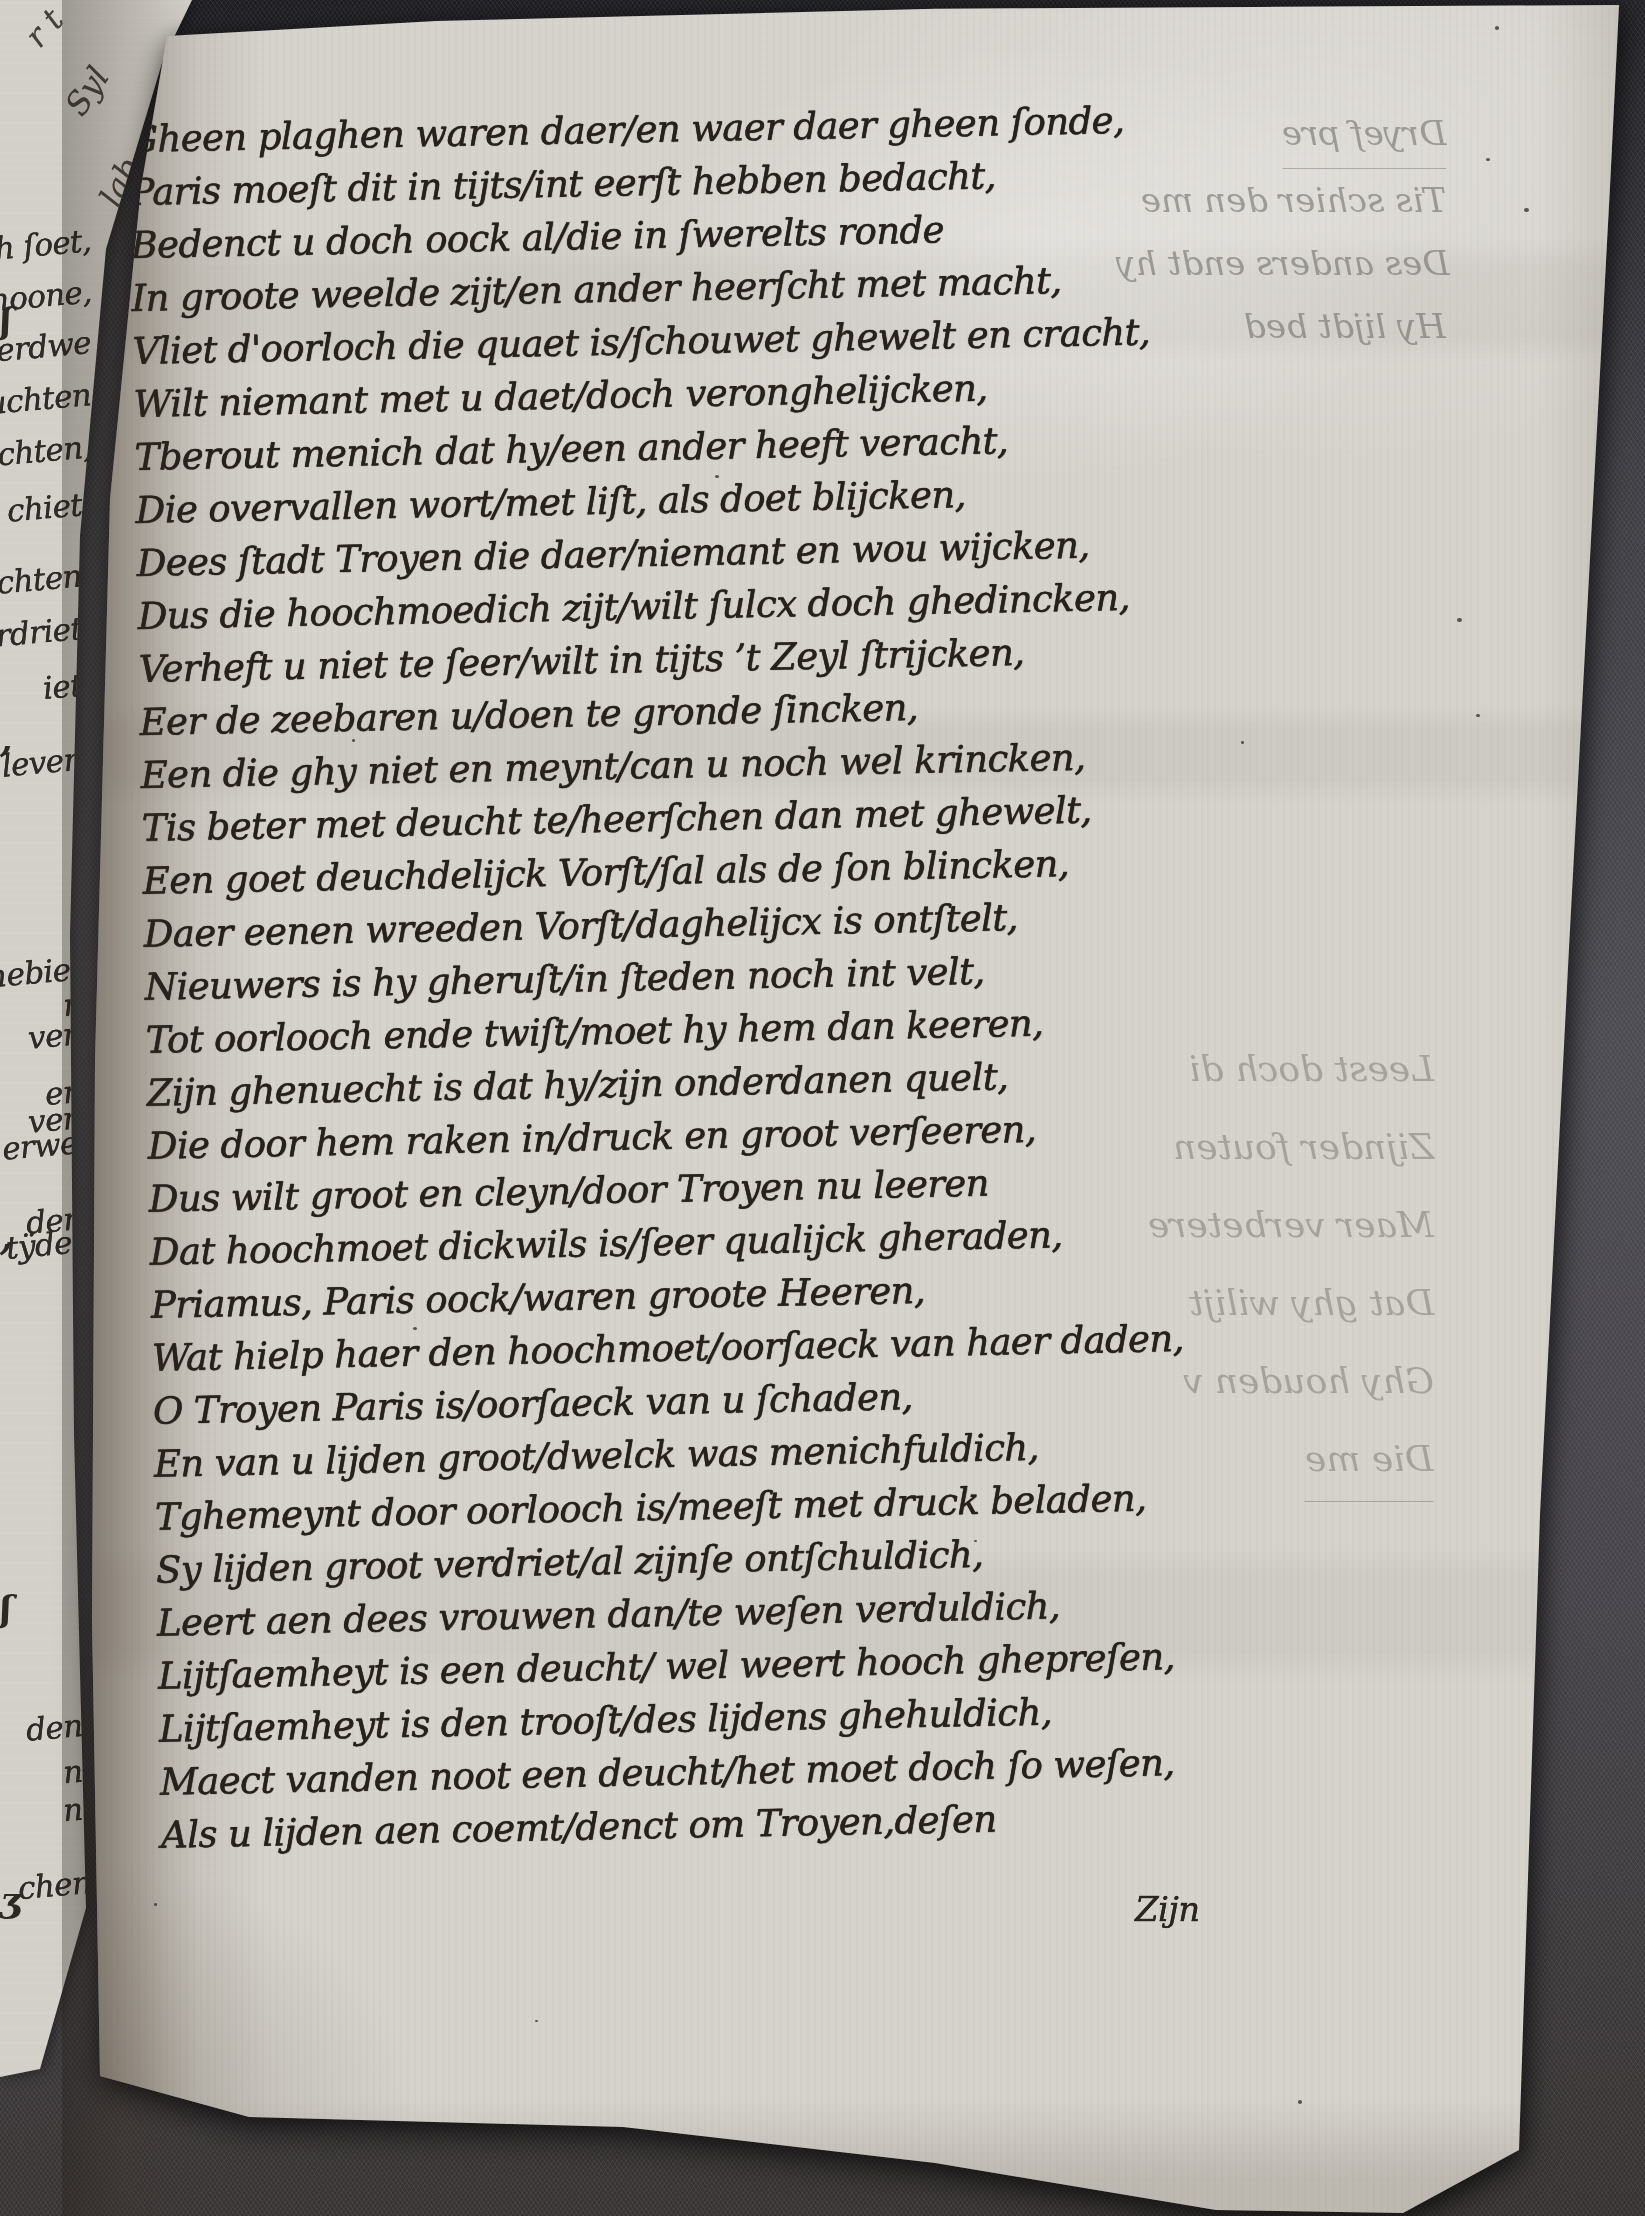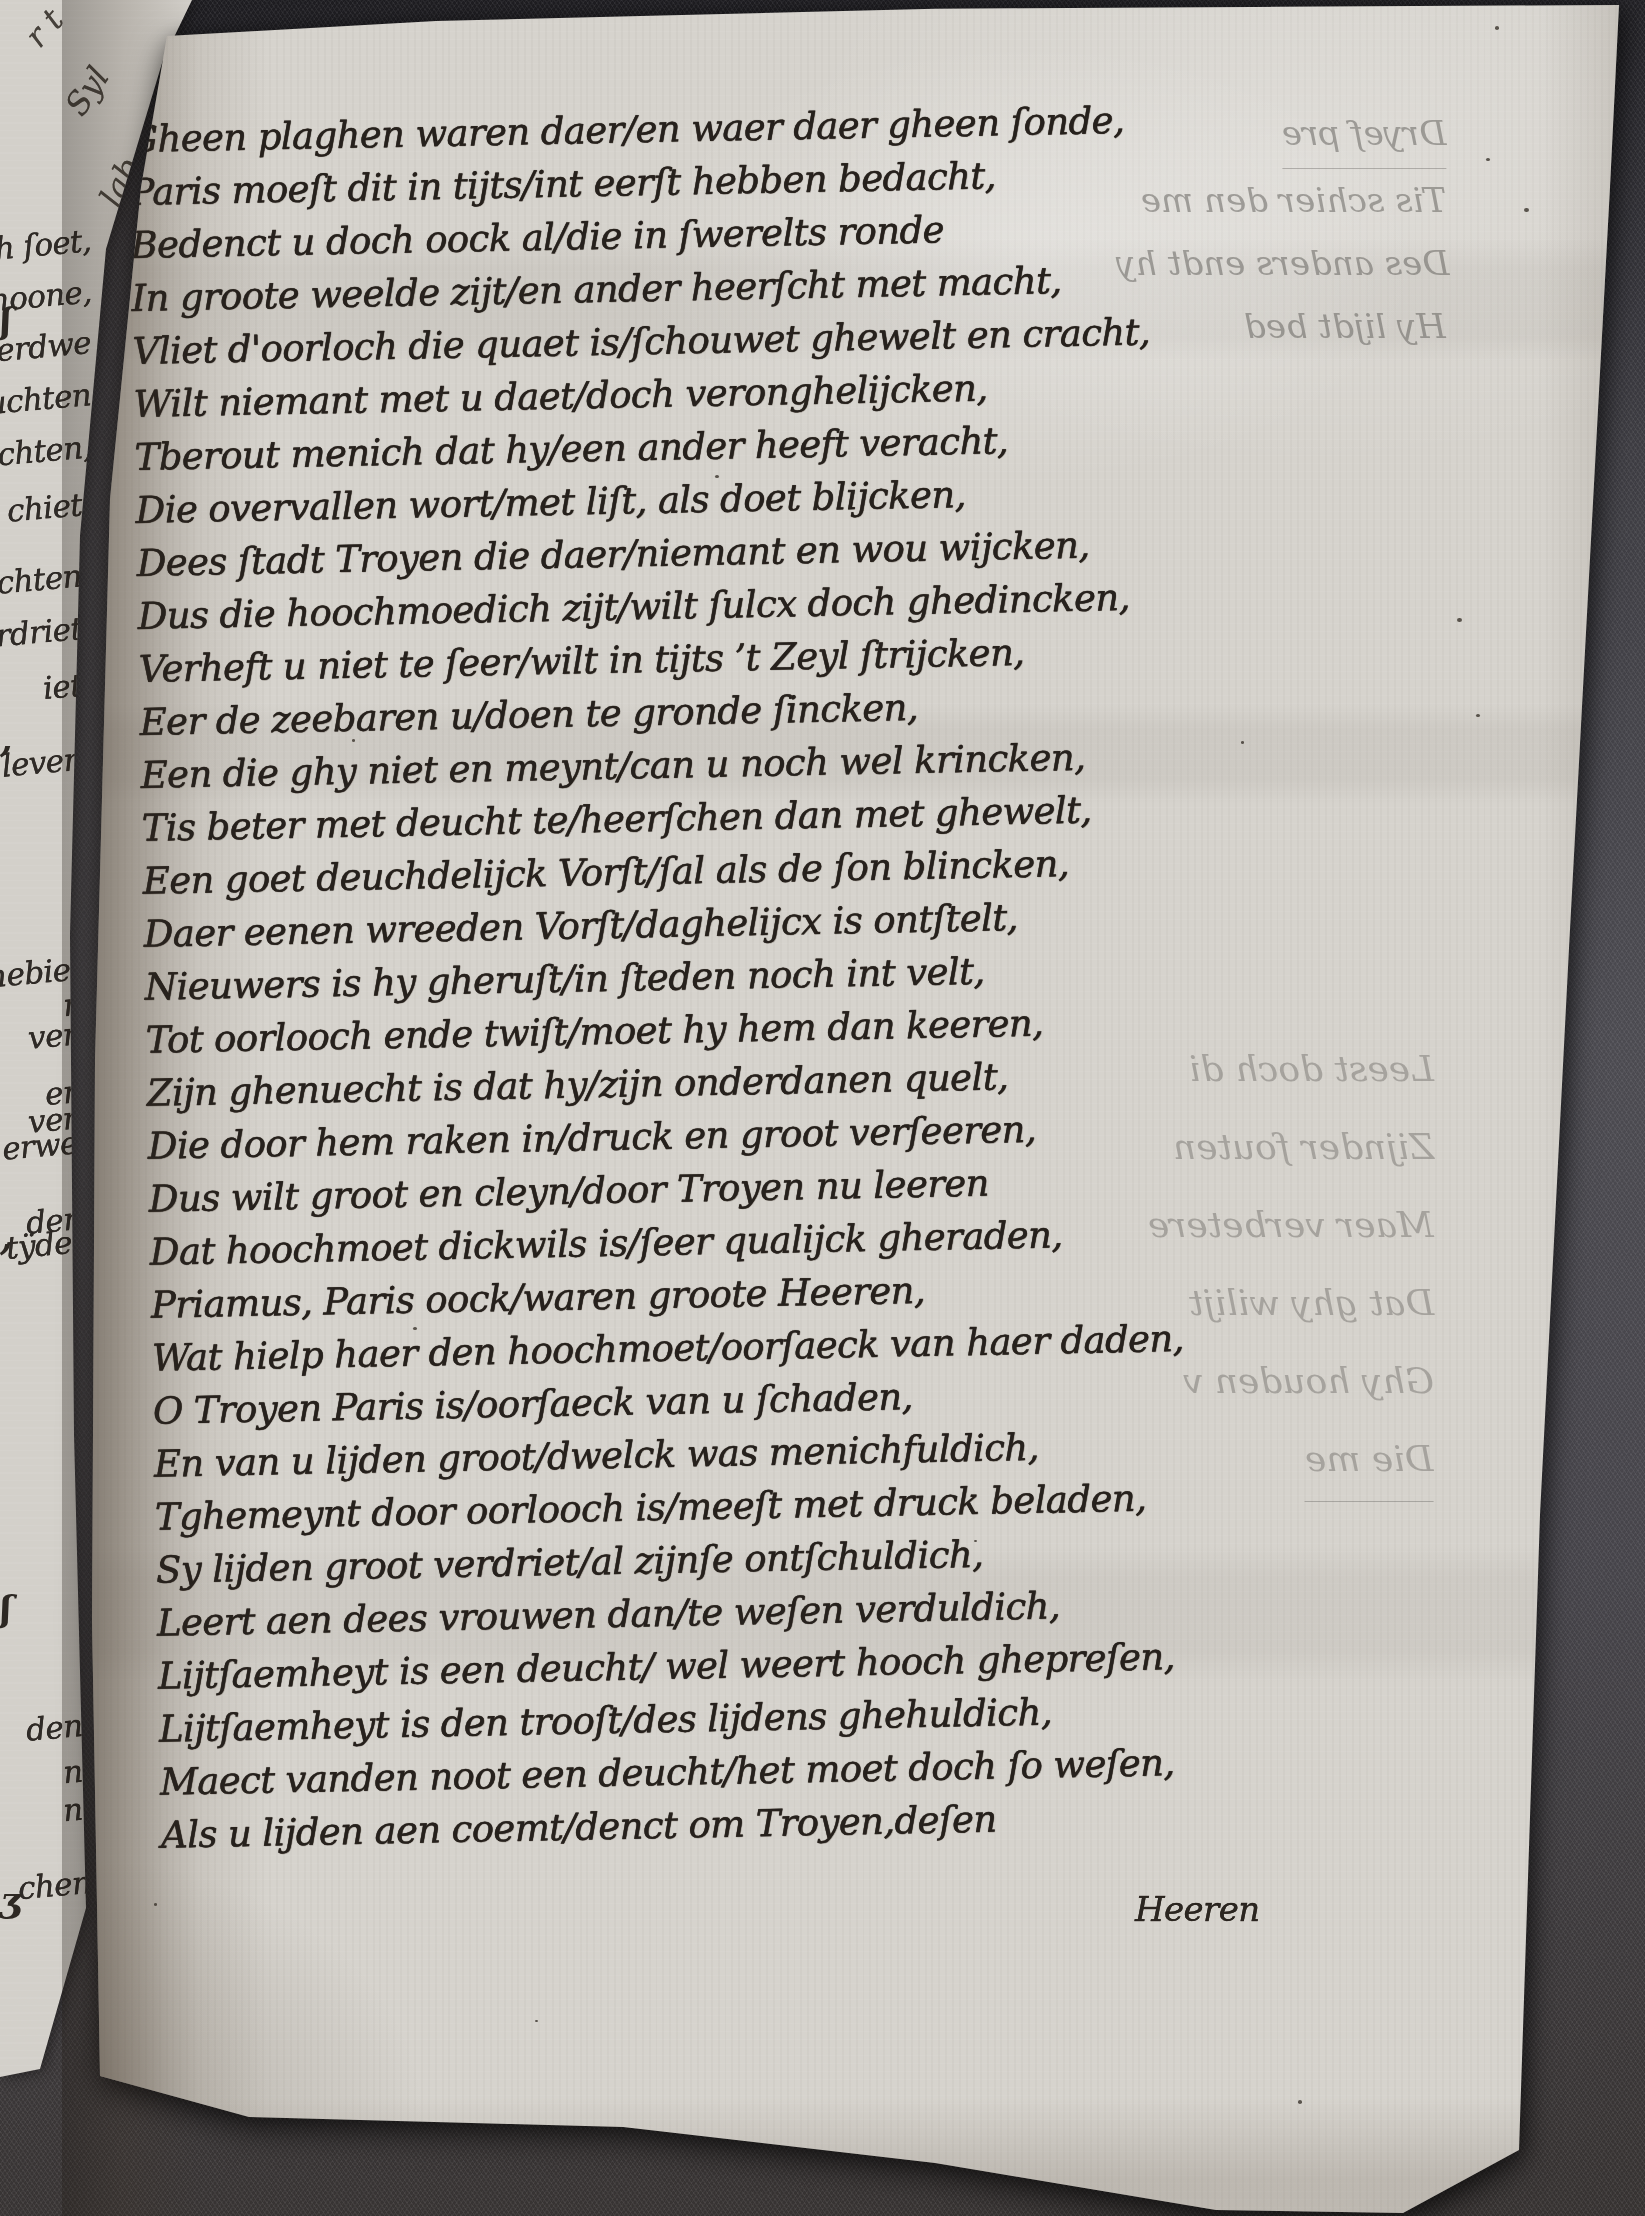--- a/index.html
+++ b/index.html
@@ -155,21 +155,21 @@
         <div class="poem-line">O Troyen Paris is/oorſaeck van u ſchaden,</div>
         <div class="poem-line">En van u lijden groot/dwelck was menichfuldich,</div>
         <div class="poem-line">Tghemeynt door oorlooch is/meeſt met druck beladen,</div>
         <div class="poem-line">Sy lijden groot verdriet/al zijnſe ontſchuldich,</div>
         <div class="poem-line">Leert aen dees vrouwen dan/te weſen verduldich,</div>
         <div class="poem-line">Lijtſaemheyt is een deucht/ wel weert hooch ghepreſen,</div>
         <div class="poem-line">Lijtſaemheyt is den trooſt/des lijdens ghehuldich,</div>
         <div class="poem-line">Maect vanden noot een deucht/het moet doch ſo weſen,</div>
         <div class="poem-line">Als u lijden aen coemt/denct om Troyen,deſen</div>
       </div>
-    <div class="catchword">Heeren</div>
+    <div class="catchword">Zijn</div>
   <div class="speck" style="left: 1495px; top: 26px; width: 4.4px; height: 3.7px;"></div>
       <div class="speck" style="left: 1486px; top: 158px; width: 3.7px; height: 3.1px;"></div>
       <div class="speck" style="left: 1524px; top: 208px; width: 5px; height: 4.4px;"></div>
       <div class="speck" style="left: 843px; top: 332px; width: 3.1px; height: 2.5px;"></div>
       <div class="speck" style="left: 715px; top: 475px; width: 3.7px; height: 3.1px;"></div>
       <div class="speck" style="left: 1457px; top: 618px; width: 5px; height: 4.4px;"></div>
       <div class="speck" style="left: 352px; top: 739px; width: 3.1px; height: 2.5px;"></div>
       <div class="speck" style="left: 1476px; top: 714px; width: 3.7px; height: 3.1px;"></div>
       <div class="speck" style="left: 1241px; top: 741px; width: 3.1px; height: 2.5px;"></div>
       <div class="speck" style="left: 413px; top: 1327px; width: 3.7px; height: 3.1px;"></div>

